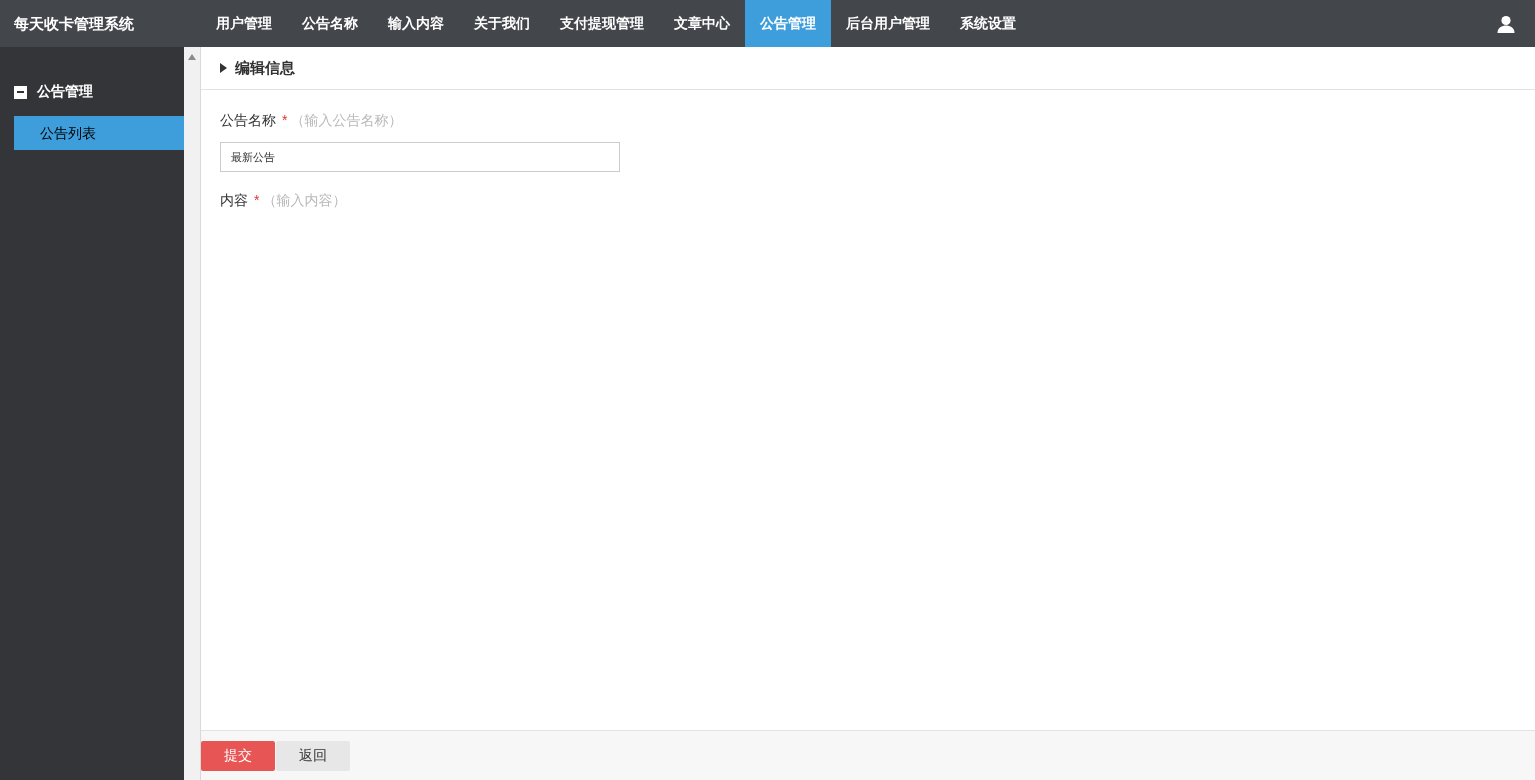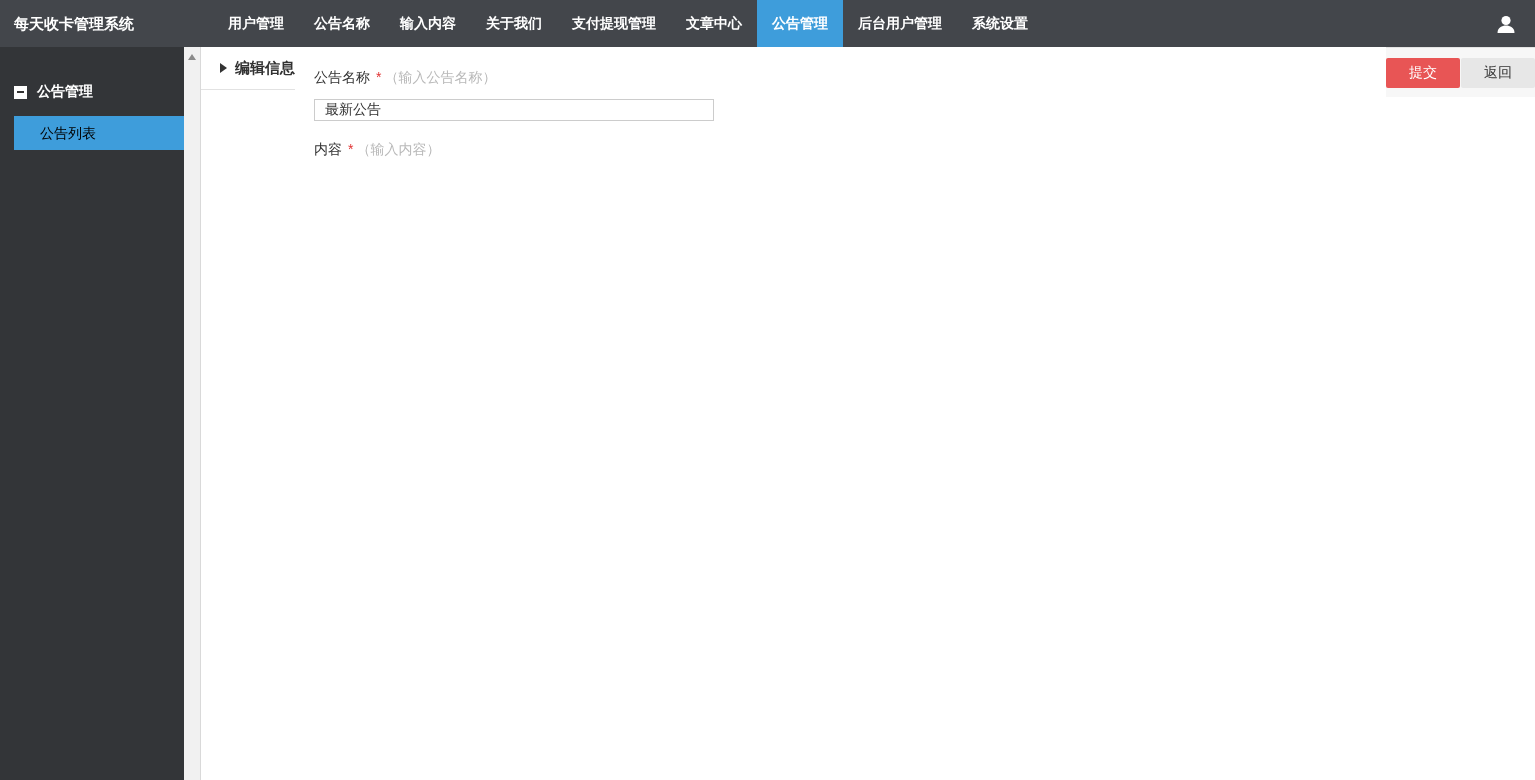--- a/index.html
+++ b/index.html
@@ -1,20 +1,20 @@
 <!DOCTYPE html>
 <html><head>
 <meta charset="utf-8">
 <style>
   * { margin:0; padding:0; box-sizing:border-box; }
   html,body { width:1535px; height:780px; overflow:hidden; }
   body { font-family:"Liberation Sans","DejaVu Sans",sans-serif; background:#fff; }
 
   
-  .navbar { height:47px; background:#43464b; display:flex; align-items:stretch;gap:12px; }
+  .navbar { height:47px; background:#43464b; display:flex; align-items:stretch; }
   .logo { width:201px; padding-left:14px; color:#fff; font-size:15px; font-weight:bold;
           line-height:47px; white-space:nowrap; }
   .nav-menu { display:flex; align-items:stretch; }
   .nav-item { padding:0 15px; line-height:47px; font-size:14px; font-weight:bold;
               color:#fff; cursor:pointer; white-space:nowrap; }
   .nav-item.active { background:#3e9ddb; }
   .nav-user { margin-left:auto; display:flex; align-items:center; padding-right:17px; cursor:pointer; }
 
   
   .page { display:flex; height:733px; }
@@ -28,44 +28,44 @@
   .sidebar-item { margin:15px 0 0 14px; height:34px; line-height:34px; padding-left:26px;
                   font-size:14px; color:#ccc; cursor:pointer; }
   .sidebar-item.active { background:#3e9ddb; color:#000000; }
 
   .scroll-strip { width:17px; background:#f1f1f1; border-right:1px solid #d9d9d9;
                   flex-shrink:0; }
   .scroll-up-arrow { width:0; height:0; margin:7px auto 0;
                      border-left:4px solid transparent; border-right:4px solid transparent;
                      border-bottom:6px solid #8b8b8b; }
 
-  .content { flex:1; background:#fff; display:flex; flex-direction:row; }
+  .content { flex:1; background:#fff; display:flex; flex-direction:column; }
 
   .section-header { height:43px; line-height:42px; padding-left:19px;
                     border-bottom:1px solid #e2e2e2; font-size:15px; font-weight:bold;
                     color:#333; display:flex; align-items:center; }
   .caret-right { width:0; height:0; margin-right:8px;
                  border-top:5px solid transparent; border-bottom:5px solid transparent;
                  border-left:7px solid #333; }
 
   .form-area { flex:1; padding:22px 20px 0 19px; overflow:hidden; }
   .field-label { font-size:14px; color:#333; margin-bottom:12px; }
   .label-strong { font-weight:normal; }
   .required-mark { color:#e03131; margin:0 3px 0 6px; }
   .hint { color:#b9b9b9; }
-  .text-input { display:block; width:400px; height:22px; border:1px solid #ccc;
-                padding:0 10px; font-size:14px; color:#333; outline:none;
+  .text-input { display:block; width:400px; height:30px; border:1px solid #ccc;
+                padding:0 10px; font-size:11px; color:#333; outline:none;
                 font-family:"Liberation Sans","DejaVu Sans",sans-serif; }
   .field-gap { margin-top:20px; }
   .text-area { display:block; width:418px; height:106px; border:1px solid #919191;
                padding:4px 6px; font-size:14px; color:#333; outline:none; resize:both;
                font-family:"Liberation Sans","DejaVu Sans",sans-serif; line-height:1.4; }
 
   .footer-bar { height:50px; background:#f7f7f7; border-top:1px solid #e3e3e3;
-                display:flex; align-items:center; justify-content:space-between; gap:1px; }
+                display:flex; align-items:center; justify-content:flex-start; gap:1px; }
   .btn { height:30px; padding:0 23px; font-size:14px; border:none; border-radius:2px;
          cursor:pointer; font-family:"Liberation Sans","DejaVu Sans",sans-serif; }
   .btn-submit { background:#e85555; color:#fff; }
   .btn-back { background:#e7e7e7; color:#333; }
 </style>
 </head>
 <body>
 
 <div class="navbar">
   <div class="logo">每天收卡管理系统</div>

